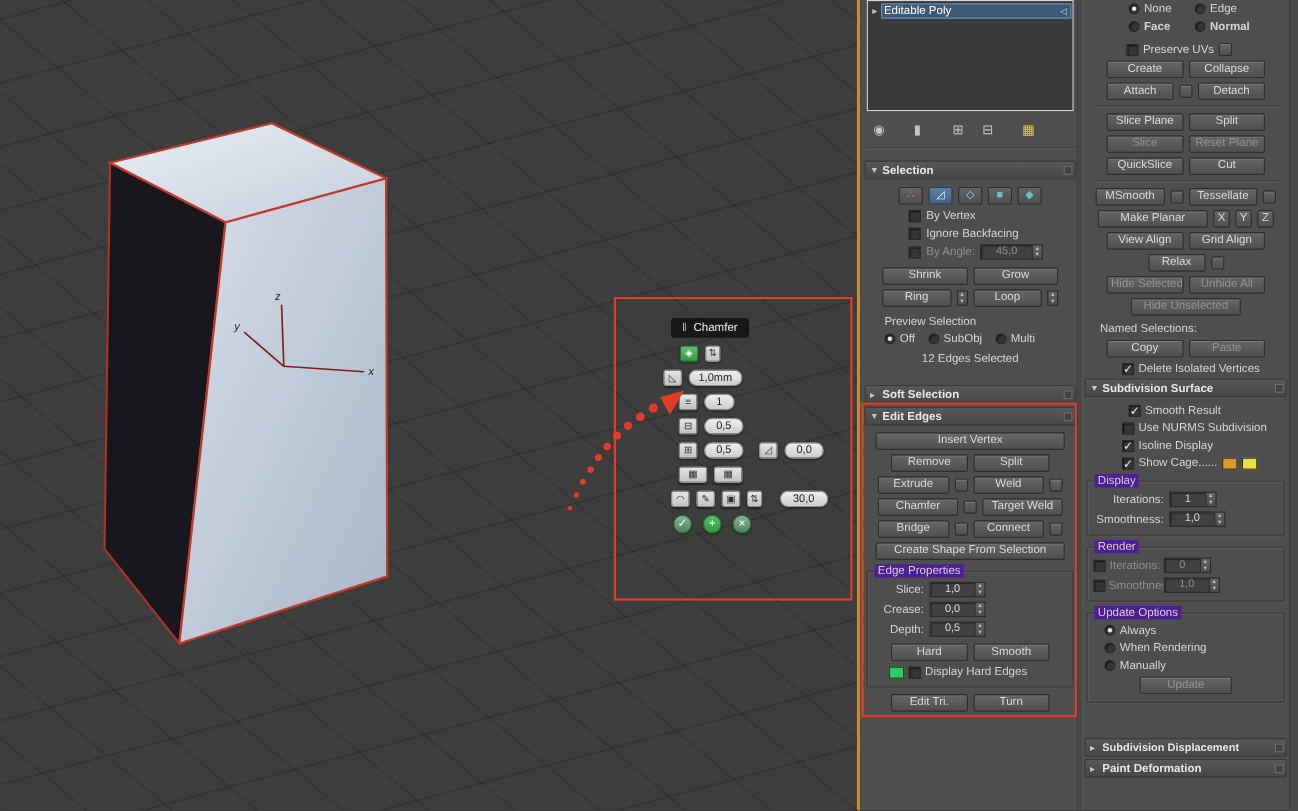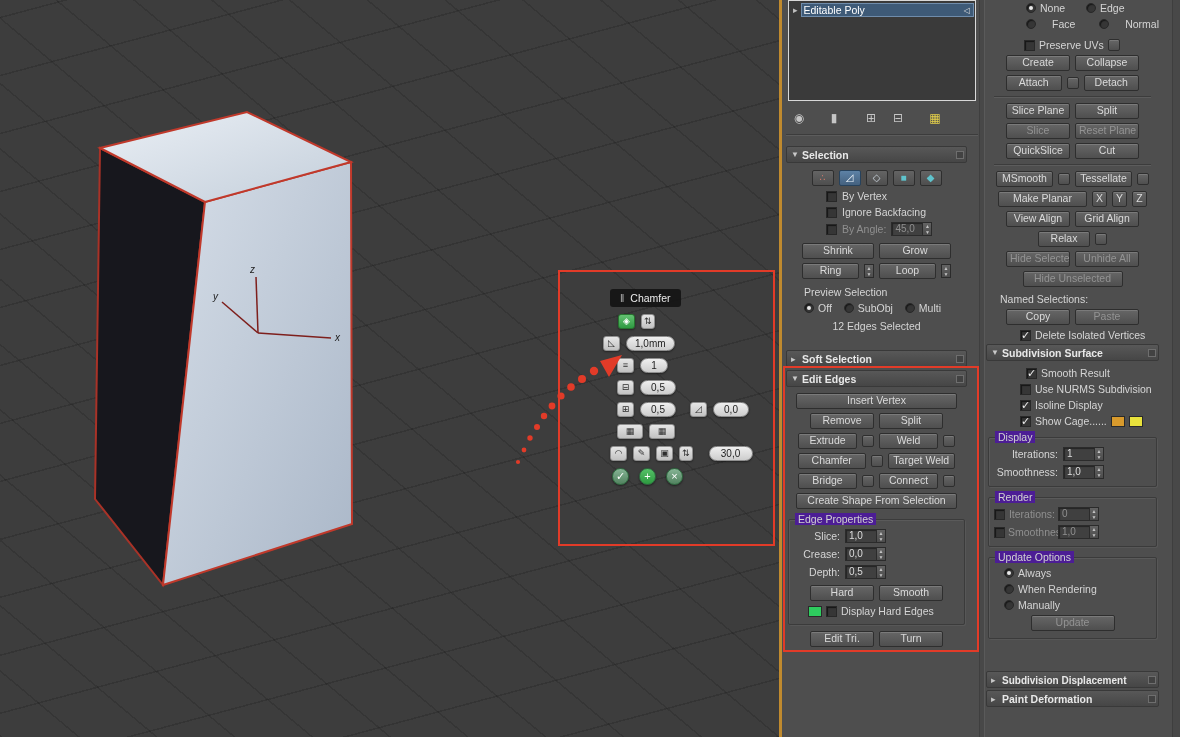--- a/index.html
+++ b/index.html
@@ -53,21 +53,21 @@
 #stack .item{display:flex;align-items:center;margin:2px 1px;}
 #stack .tri{font-size:8px;color:#c0c0c0;padding:0 3px;}
 #stack .selrow{flex:1;display:flex;align-items:center;justify-content:space-between;
  background:#3e5a77;height:14px;color:#fff;padding:0 3px 0 2px;border:1px solid #6f8cab;}
 #mtool{position:absolute;left:0;right:0;top:104px;height:28px;display:flex;align-items:center;padding:0 6px;}
 #mtool .ic{color:#c6c6c6;font-size:12px;margin-right:13px;width:14px;text-align:center;}
 #mtool .ic.yellow{color:#e3cf4a;}
 .hrline{position:absolute;left:0;right:0;height:0;border-top:1px solid #3c3c3c;border-bottom:1px solid #5c5c5c;}
 
 
-.abs{position:absolute;left:0;right:11px;}
+.abs{position:absolute;left:0;right:0;}
 .rhead{position:relative;height:17px;line-height:16px;background:linear-gradient(#585858,#464646);
  border:1px solid #393939;border-radius:2px;padding-left:15px;color:#e8e8e8;font-weight:bold;font-size:10.5px;}
 .rhead .arr{position:absolute;left:4px;top:0;font-size:8px;color:#c8c8c8;font-weight:normal;}
 .arr.open::before{content:"▼";}
 .arr.closed::before{content:"▸";font-size:9px;}
 .gadget{position:absolute;right:2px;top:4px;width:8px;height:8px;background:#424242;border:1px solid #6e6e6e;}
 .btn{display:inline-block;height:16px;line-height:13px;background:linear-gradient(#666,#4f4f4f);
  border:1px solid #2e2e2e;border-radius:2px;box-shadow:inset 0 1px 0 rgba(255,255,255,.14);
  color:#dadada;text-align:center;padding:0 3px;white-space:nowrap;overflow:hidden;font-size:10.5px;}
 .btn.dis{color:#939393;}
@@ -80,21 +80,21 @@
 .lbl{white-space:nowrap;}
 .dis{color:#8f8f8f;}
 .cb{display:inline-block;flex:0 0 11px;width:11px;height:11px;background:#363636;border:1px solid #282828;
  box-shadow:inset 1px 1px 1px rgba(0,0,0,.6);position:relative;}
 .cb.on::after{content:"✓";position:absolute;left:0;top:-2px;font-size:11px;font-weight:bold;color:#ececec;}
 .rd{display:inline-block;flex:0 0 10px;width:10px;height:10px;border-radius:50%;background:#363636;
  border:1px solid #282828;box-shadow:inset 1px 1px 1px rgba(0,0,0,.6);position:relative;}
 .rd.on::after{content:"";position:absolute;left:2px;top:2px;width:4px;height:4px;border-radius:50%;background:#e8e8e8;}
 .spin{display:inline-flex;height:14px;}
 .spin .val{min-width:32px;background:#404040;border:1px solid #2b2b2b;
- box-shadow:inset 1px 1px 1px rgba(0,0,0,.45);line-height:12px;padding:0 3px;color:#dcdcdc;font-size:10px;}
+ box-shadow:inset 1px 1px 1px rgba(0,0,0,.45);line-height:12px;padding:0 13px;color:#dcdcdc;font-size:10px;}
 .spin .ar{width:9px;background:linear-gradient(#636363,#4c4c4c);border:1px solid #2b2b2b;border-left:0;
  display:flex;flex-direction:column;align-items:center;justify-content:center;color:#c4c4c4;}
 .spin .ar::before{content:"▲";font-size:5px;line-height:6px;}
 .spin .ar::after{content:"▼";font-size:5px;line-height:6px;}
 .spin.dis .val{color:#8f8f8f;}
 .arrows-only{width:10px;height:14px;background:linear-gradient(#636363,#4c4c4c);border:1px solid #2b2b2b;
  display:inline-flex;flex-direction:column;align-items:center;justify-content:center;color:#c4c4c4;}
 .arrows-only::before{content:"▲";font-size:5px;line-height:6px;}
 .arrows-only::after{content:"▼";font-size:5px;line-height:6px;}
 .group{position:relative;border:1px solid #3b3b3b;border-radius:2px;
@@ -379,21 +379,21 @@
 
     <div id="col2" class="col">
 
       <div class="abs" style="top:0;">
         <div class="row pl40" style="margin-top:2px;gap:4px;">
           <span class="rd on"></span>
           <span class="lbl" style="width:42px;">None</span>
           <span class="rd"></span>
           <span class="lbl">Edge</span>
         </div>
-        <div class="row pl40" style="gap:16px;">
+        <div class="row pl40" style="gap:4px;font-weight:bold;">
           <span class="rd"></span>
           <span class="lbl" style="width:42px;">Face</span>
           <span class="rd"></span>
           <span class="lbl">Normal</span>
         </div>
         <div class="row pl38" style="margin-top:9px;gap:4px;">
           <span class="cb"></span>
           <span class="lbl">Preserve UVs</span>
           <span class="sq"></span>
         </div>

